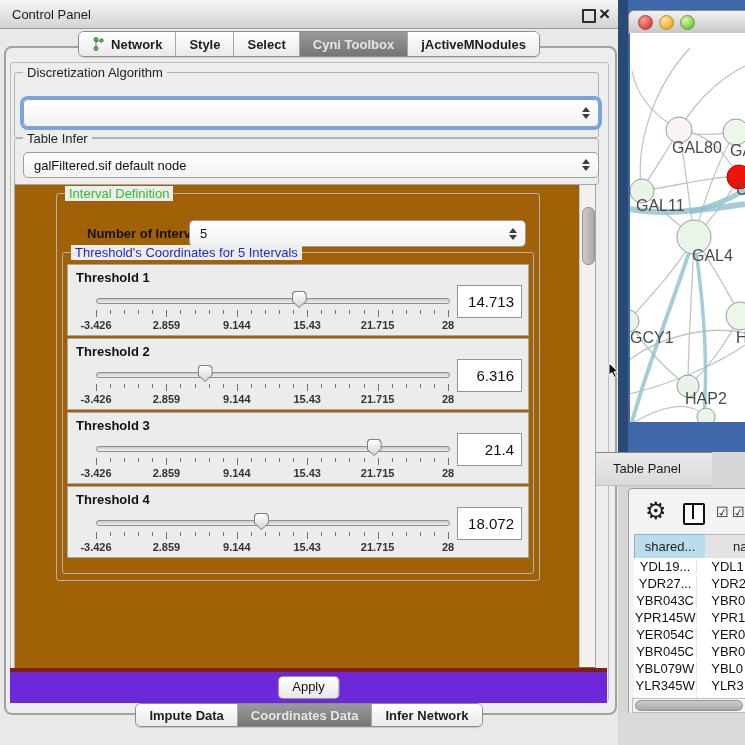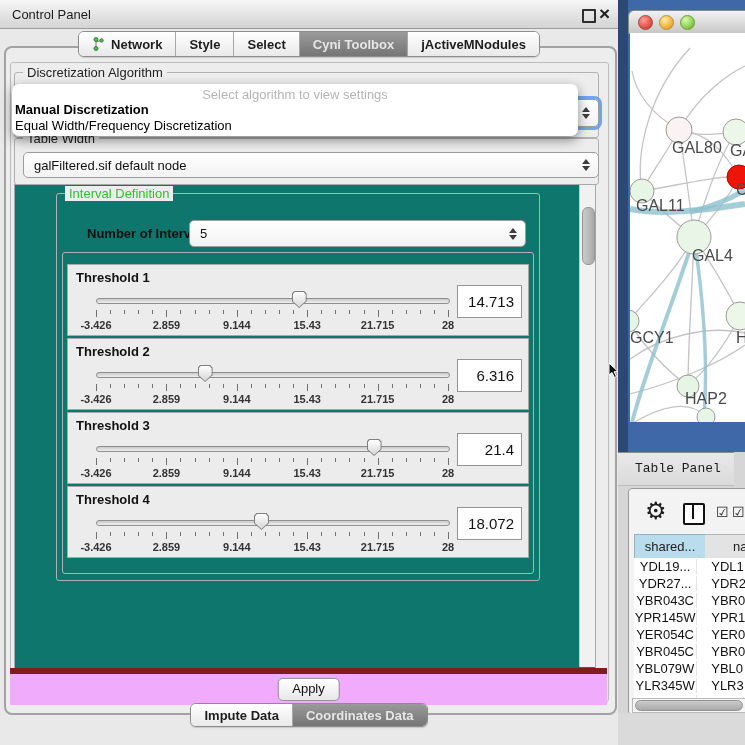--- a/index.html
+++ b/index.html
@@ -43,21 +43,21 @@
     border-bottom:5px solid #3d3d3d;}
   .tri-down{width:0;height:0;border-left:4px solid transparent;border-right:4px solid transparent;
     border-top:5px solid #3d3d3d;}
   .focus-ring{box-shadow:0 0 0 3px rgba(92,152,233,.85);}
   
   .popup{left:12px;top:84px;width:566px;height:52px;background:#fff;border-radius:7px;
     box-shadow:0 4px 12px rgba(0,0,0,.45);z-index:50;}
   .popup-hint{top:3px;left:0;width:100%;text-align:center;font-size:13px;color:#b4b4b4;}
   .popup-item{left:3px;font-size:13px;color:#000;white-space:nowrap;}
   
-  .scrollpane{left:14px;top:184px;width:580px;height:484px;background:#0f766e;
+  .scrollpane{left:14px;top:184px;width:580px;height:484px;background:#a16207;
     border:1px solid #a8a8a8;overflow:hidden;}
   .vsb-track{background:#f1f1f1;border-left:1px solid #c9c9c9;}
   .sb-thumb{background:linear-gradient(90deg,#cccccc,#a9a9a9);border:1px solid #939393;border-radius:6px;}
   .hsb-thumb{background:linear-gradient(#cccccc,#a9a9a9);border:1px solid #939393;border-radius:6px;}
   
   .threshold-panel{left:4px;width:460px;height:70px;background:#ececec;border:1px solid #a8a8a8;}
   .th-label{left:8px;top:5px;font-size:13px;font-weight:bold;color:#111;}
   .slider-area{left:0;top:0;width:400px;height:70px;}
   .track{position:absolute;left:28px;top:33px;width:352px;height:4px;border:1px solid #8f8f8f;
     border-radius:3px;background:linear-gradient(#c9c9c9,#efefef);}
@@ -65,38 +65,38 @@
     background:#7f7f7f;clip-path:polygon(50% 100%,0 60%,0 16%,16% 0,84% 0,100% 16%,100% 60%);}
   .thumb:before{content:"";position:absolute;left:1px;top:1px;right:1px;bottom:1px;
     background:linear-gradient(#fefefe,#d6d6d6);clip-path:polygon(50% 100%,0 60%,0 16%,16% 0,84% 0,100% 16%,100% 60%);}
   .tick{position:absolute;top:45px;width:1px;height:4px;background:#6f6f6f;}
   .tick.major{height:7px;}
   .tick-label{position:absolute;top:54px;transform:translateX(-50%);font-size:11px;
     font-weight:bold;color:#333;white-space:nowrap;}
   .value-field{right:6px;top:20px;width:56px;height:31px;background:#fff;border:1px solid #949494;
     font-size:15px;color:#111;text-align:right;line-height:31px;padding-right:7px;}
   
-  .apply-strip{left:10px;top:668px;width:597px;height:31px;background:#f0abfc;border-top:6px solid #7f1d1d;}
+  .apply-strip{left:10px;top:668px;width:597px;height:31px;background:#6d28d9;border-top:4px solid #7f1d1d;}
   .apply-btn{left:50%;transform:translateX(-50%);top:4px;height:21px;padding:0 14px;
     background:linear-gradient(#ffffff,#e7e7e7);border:1px solid #949494;border-radius:5px;
     font-size:13px;color:#111;line-height:20px;}
   
   .desk-strip{left:618px;top:0;width:10px;height:452px;background:#2b4977;}
   .net-desktop{left:628px;top:0;width:117px;height:452px;background:#3f68a8;}
   .net-titlebar{left:628px;top:10px;width:117px;height:22px;border-radius:6px 0 0 0;
     background:linear-gradient(#f2f2f2,#c7c7c7);border:1px solid #8a8a8a;border-right:none;}
   .tl{position:absolute;top:4px;width:13px;height:13px;border-radius:50%;}
   .tl.red{left:9px;background:radial-gradient(circle at 35% 30%,#ff9d96,#e3544a 60%,#b03028);border:1px solid #a8443c;}
   .tl.yellow{left:30px;background:radial-gradient(circle at 35% 30%,#ffe9a8,#f2b33e 60%,#c6871c);border:1px solid #ba922f;}
   .tl.green{left:51px;background:radial-gradient(circle at 35% 30%,#d6f8b0,#8ed04e 60%,#5da02a);border:1px solid #6f9c3a;}
   .net-canvas{left:630px;top:33px;width:115px;height:389px;background:#fff;overflow:hidden;}
   
   .tp-region{left:618px;top:452px;width:127px;height:293px;background:#d6d6d6;}
-  .tp-header{left:618px;top:452px;width:116px;height:32px;background:linear-gradient(#e9e9e9,#dadada);
-    border-top:1px solid #8a8a8a;border-bottom:1px solid #bdbdbd;font-family:Liberation Mono, monospace;}
+  .tp-header{left:596px;top:452px;width:116px;height:32px;background:linear-gradient(#e9e9e9,#dadada);
+    border-top:1px solid #8a8a8a;border-bottom:1px solid #bdbdbd;}
   .tp-title{left:17px;top:8px;font-size:13px;color:#1b1b1b;}
   .tp-inner{left:628px;top:488px;width:140px;height:225px;background:#f3f3f3;
     border:1px solid #9a9a9a;border-radius:4px 0 0 4px;}
   .tp-toolbar .icon-gear{position:absolute;left:16px;top:10px;font-size:24px;color:#1c1c1c;line-height:24px;}
   .col-icon{position:absolute;left:54px;top:14px;width:18px;height:18px;border:2px solid #111;
     border-radius:2px;background:#fff;}
   .col-icon:before{content:"";position:absolute;left:7px;top:0;width:2px;height:14px;background:#111;}
   .icon-check{position:absolute;top:16px;font-size:14px;color:#1c1c1c;line-height:14px;}
   .tp-colhead{position:absolute;top:45px;height:23px;font-size:13px;display:flex;align-items:center;}
   .colhead-1{left:5px;width:70px;background:#badded;border:1px solid #8fb3c6;justify-content:center;color:#222;}
@@ -159,51 +159,47 @@
     <div class="legend black">Discretization Algorithm</div>
     <div class="abs combo focus-ring" style="left:8px;top:26px;width:564px;height:26px;">
       <span class="stepper">
           <span class="tri-up"></span>
           <span class="tri-down"></span>
         </span>
     </div>
   </div>
 
   <div class="abs group" style="left:14px;top:138px;width:583px;height:45px;">
-    <div class="legend black">Table Width</div>
+    <div class="legend black">Table Infer</div>
     <div class="abs combo" style="left:8px;top:13px;width:564px;height:24px;">
       <span>galFiltered.sif default node</span>
       <span class="stepper">
           <span class="tri-up"></span>
           <span class="tri-down"></span>
         </span>
     </div>
   </div>
 
-  <div class="abs popup">
-    <div class="abs popup-hint">Select algorithm to view settings</div>
-    <div class="abs popup-item" style="top:18px;font-weight:bold;">Manual Discretization</div>
-    <div class="abs popup-item" style="top:34px;">Equal Width/Frequency Discretization</div>
-  </div>
 
   <div class="abs scrollpane">
 
     <div class="abs group" style="left:41px;top:8px;width:482px;height:386px;">
       <div class="legend green">Interval Definition</div>
 
       <div class="abs" style="left:30px;top:32px;font-size:13px;font-weight:bold;color:#111;">Number of Intervals</div>
       <div class="abs combo" style="left:132px;top:26px;width:325px;height:25px;">
         <span>5</span>
         <span class="stepper">
             <span class="tri-up"></span>
             <span class="tri-down"></span>
           </span>
       </div>
 
       <div class="abs group" style="left:5px;top:58px;width:470px;height:320px;">
+        <div class="legend blue">Threshold's Coordinates for 5 Intervals</div>
 
         <div class="abs threshold-panel" style="top:11px;">
           <div class="abs th-label">Threshold 1</div>
           <div class="abs slider-area">
             <div class="track"></div>
             <div class="thumb" style="left: 223.673px;"></div>
           <div class="tick major" style="left: 28px;"></div>
               <div class="tick-label" style="left: 28px;">-3.426</div>
               <div class="tick" style="left: 42.08px;"></div>
               <div class="tick" style="left: 56.16px;"></div>
@@ -374,20 +370,23 @@
     <div class="abs apply-btn">Apply</div>
   </div>
 
   <div class="abs seg-row" style="top:703px;">
     <div class="seg" style="height:22px;justify-content:center;">
       <div class="seg-item">
           <span>Impute Data</span>
         </div>
       <div class="seg-item sel">
           <span>Coordinates Data</span>
+        </div>
+      <div class="seg-item">
+          <span>Infer Network</span>
         </div>
     </div>
   </div>
 
   <div class="abs desk-strip"></div>
   <div class="abs net-desktop"></div>
   <div class="abs net-titlebar">
     <div class="tl red"></div>
     <div class="tl yellow"></div>
     <div class="tl green"></div>

